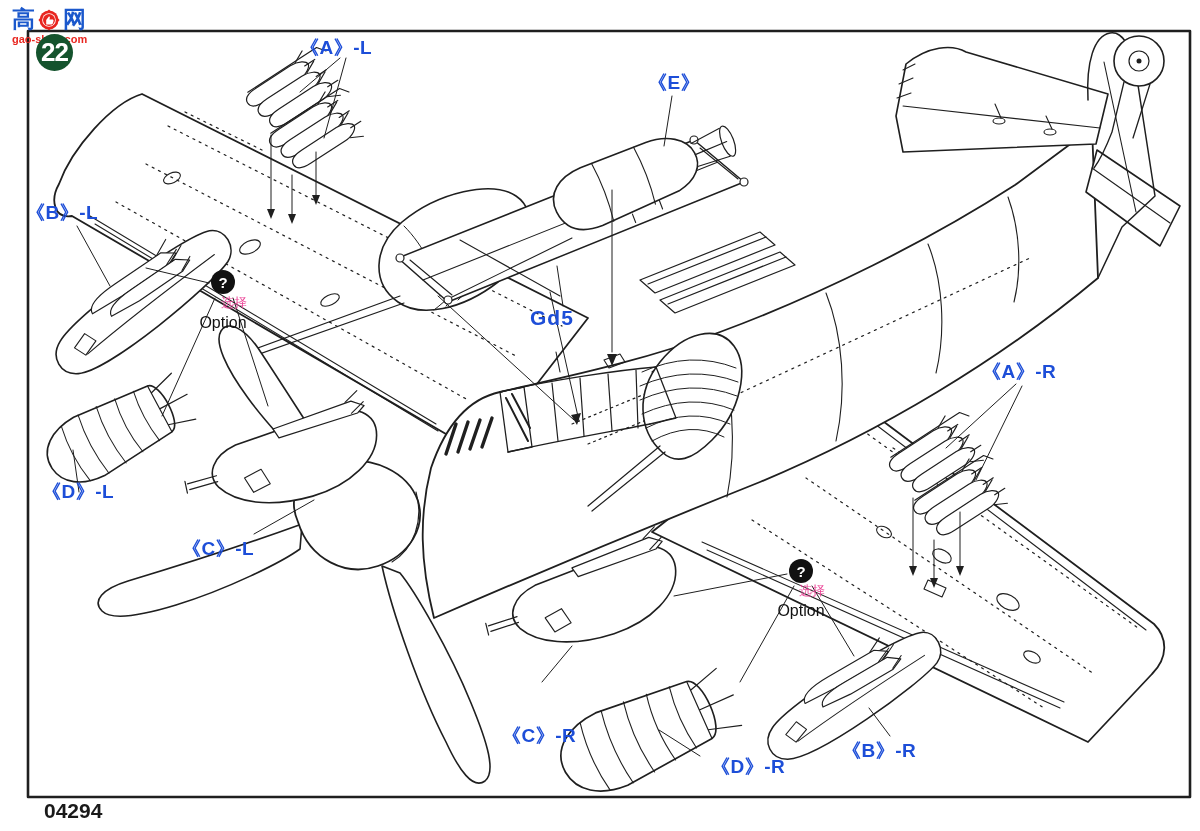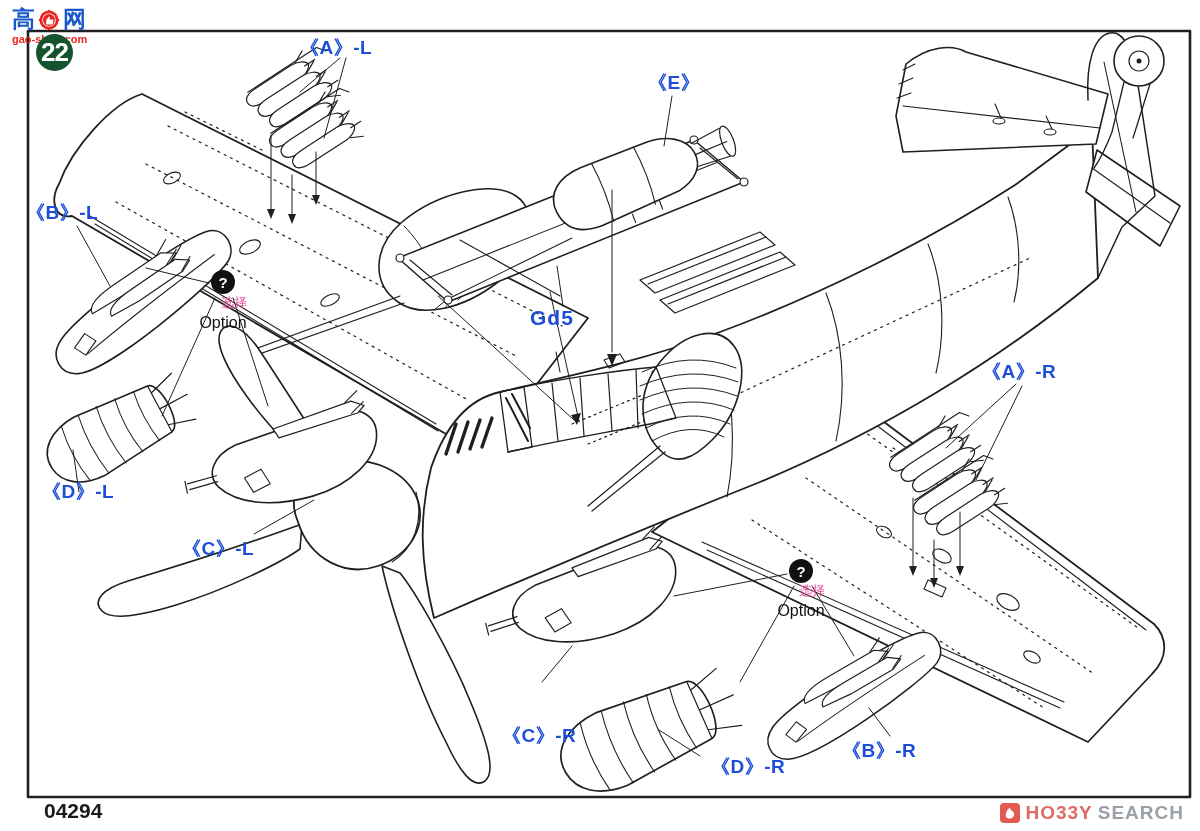--- a/index.html
+++ b/index.html
@@ -328,22 +328,14 @@
   <div class="opt-circle" style="left:211px;top:270px;">?</div>
   <div class="opt-cn" style="left:199px;top:294px;">选择</div>
   <div class="opt-en" style="left:189px;top:307px;">Option</div>
 
   <div class="opt-circle" style="left:789px;top:559px;">?</div>
   <div class="opt-cn" style="left:777px;top:582px;">选择</div>
   <div class="opt-en" style="left:767px;top:595px;">Option</div>
 
   <div class="footer-kit">04294</div>
   <div class="footer-page">16</div>
-  <div class="brand">
-    <svg width="20" height="20" viewBox="0 0 20 20">
-      <rect width="20" height="20" rx="4" fill="#e25a52"></rect>
-      <path d="M6,14 C5,9 8,6 10,4.5 C10,8 14.2,8 14.2,11.2 C14.2,13.8 12.3,15.5 10,15.5 C8,15.5 6.4,14.8 6,14 Z" fill="#ffffff"></path>
-    </svg>
-    <span class="hobby">HO33Y</span>
-    <span class="search">SEARCH</span>
-  </div>
 
 </div>
 
 </body></html>

